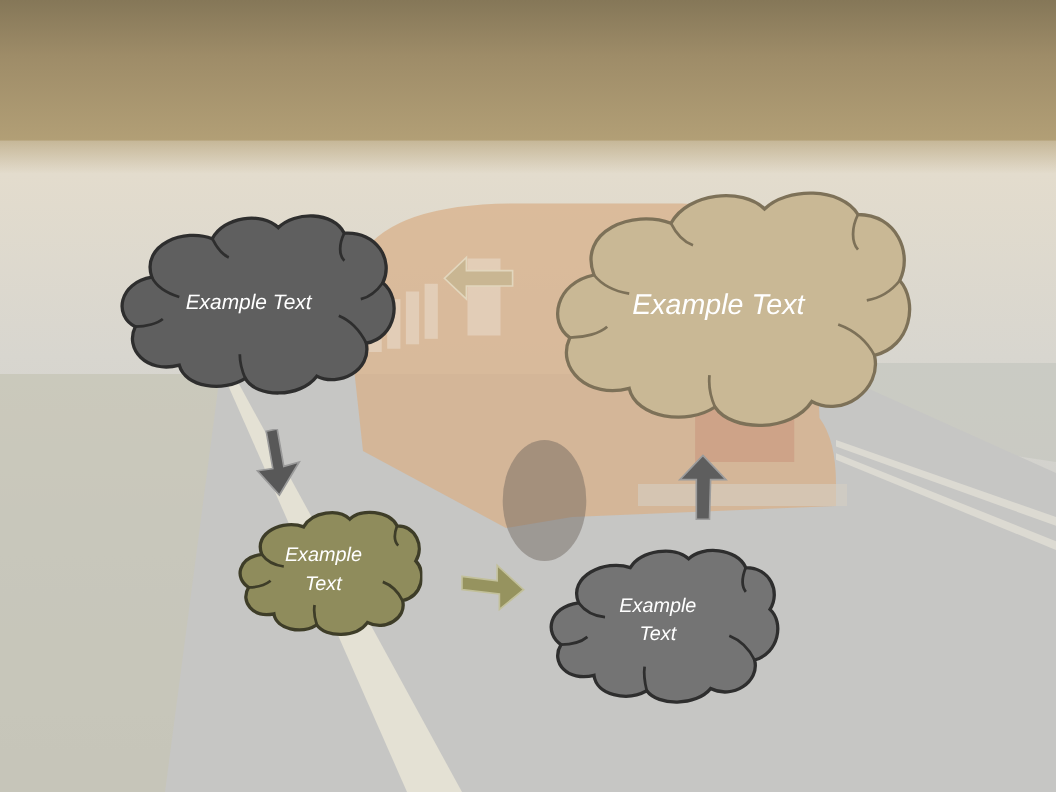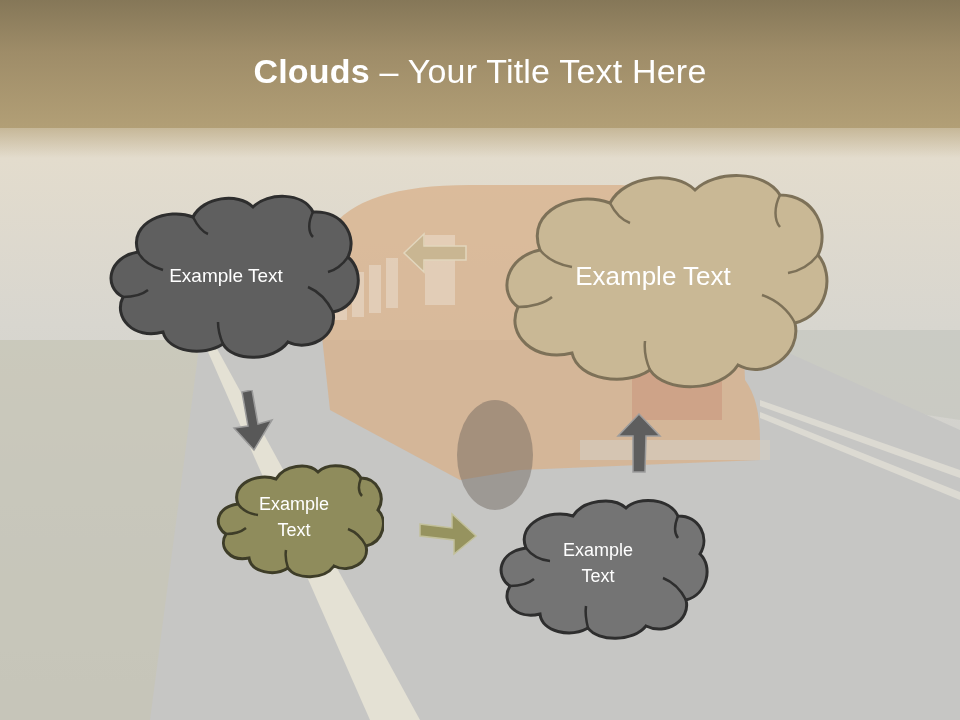--- a/index.html
+++ b/index.html
@@ -7,21 +7,21 @@
   .slide { position:absolute; left:0; top:0; width:960px; height:720px; overflow:hidden;
     background: linear-gradient(180deg, #e9dcc5 0%, #e3dccd 22%, #d8d6cf 45%, #cfcfcc 70%, #c9c9c6 100%); }
   .title-band { position:absolute; left:0; top:0; width:960px; height:128px;
     background: linear-gradient(180deg, #857758 0%, #9e8c68 40%, #b29f76 100%); }
   .title-fade { position:absolute; left:0; top:128px; width:960px; height:30px;
     background: linear-gradient(180deg, rgba(178,159,118,0.6), rgba(233,220,197,0)); }
   .title { position:absolute; left:0; top:52px; width:960px; text-align:center; color:#ffffff; font-size:34px; letter-spacing:0.2px; }
   .title b { font-weight:bold; }
   .bg-svg { position:absolute; left:0; top:0; }
   .cloud { position:absolute; }
-  .cloud-text { position:absolute; color:#ffffff; text-align:center; line-height:1.45; }
+  .cloud-text { position:absolute; color:#ffffff; font-style:italic; text-align:center; line-height:1.45; }
   .arrow { position:absolute; }
 </style>
 </head>
 <body>
 
 <div class="slide">
 
   <svg class="bg-svg" width="960" height="720">
 
     <polygon points="0,340 200,340 160,720 0,720" fill="#c4c3b4" opacity="0.7"></polygon>
@@ -46,23 +46,20 @@
     </g>
 
     <ellipse cx="495" cy="455" rx="38" ry="55" fill="#6a625a" opacity="0.45"></ellipse>
 
     <rect x="632" y="360" width="90" height="60" fill="#c88f78" opacity="0.5"></rect>
     <rect x="580" y="440" width="190" height="20" fill="#d6cfc3" opacity="0.6"></rect>
   </svg>
 
   <div class="title-band"></div>
   <div class="title-fade"></div>
-  <div class="title">
-    <b>Clouds</b><span> – Your Title Text Here</span>
-  </div>
 
   <svg class="cloud" style="left:108px;top:192px;" width="254" height="168" viewBox="0 0 254 168">
     <path d="M30,60 C20,30 60,15 85,25 C95,5 130,0 145,15 C160,0 195,0 205,20 C235,18 250,45 240,65 C258,80 252,115 225,120 C230,145 200,160 180,150 C165,170 125,170 115,152 C95,165 60,160 55,140 C25,148 5,125 15,105 C-5,95 0,65 30,60 Z" fill="#5f5f5f" stroke="#2e2e2e" stroke-width="3"></path>
     <path d="M30,60 C35,70 45,75 55,78 M85,25 C90,35 95,40 100,42 M205,20 C200,30 200,40 205,45 M240,65 C235,72 228,78 220,80 M225,120 C220,110 212,100 200,95 M115,152 C112,145 110,138 110,130 M15,105 C25,105 35,102 40,98" fill="none" stroke="#2e2e2e" stroke-width="2.5"></path>
   </svg>
   <div class="cloud-text" style="left:108px;top:262px;width:236px;font-size:19px;">Example Text</div>
 
   <svg class="cloud" style="left:500px;top:165px;" width="332" height="228" viewBox="0 0 332 228">
     <path d="M40,85 C25,45 75,25 110,38 C125,10 175,5 195,25 C215,5 265,5 280,30 C315,30 330,65 318,90 C335,110 328,150 295,158 C302,190 265,215 238,200 C220,228 165,228 150,205 C125,222 78,215 72,188 C35,198 5,170 18,142 C-2,128 5,92 40,85 Z" fill="#c9b895" stroke="#7d7158" stroke-width="3"></path>
     <path d="M40,85 C48,95 60,100 72,102 M110,38 C115,48 122,55 130,58 M280,30 C274,42 274,55 280,62 M318,90 C310,100 300,106 288,108 M295,158 C288,145 276,135 262,130 M150,205 C146,196 144,186 145,176 M18,142 C32,142 45,138 52,132" fill="none" stroke="#7d7158" stroke-width="2.5"></path>

